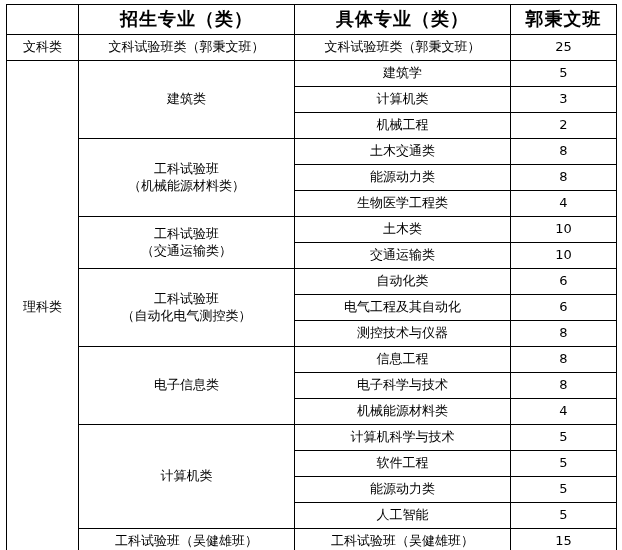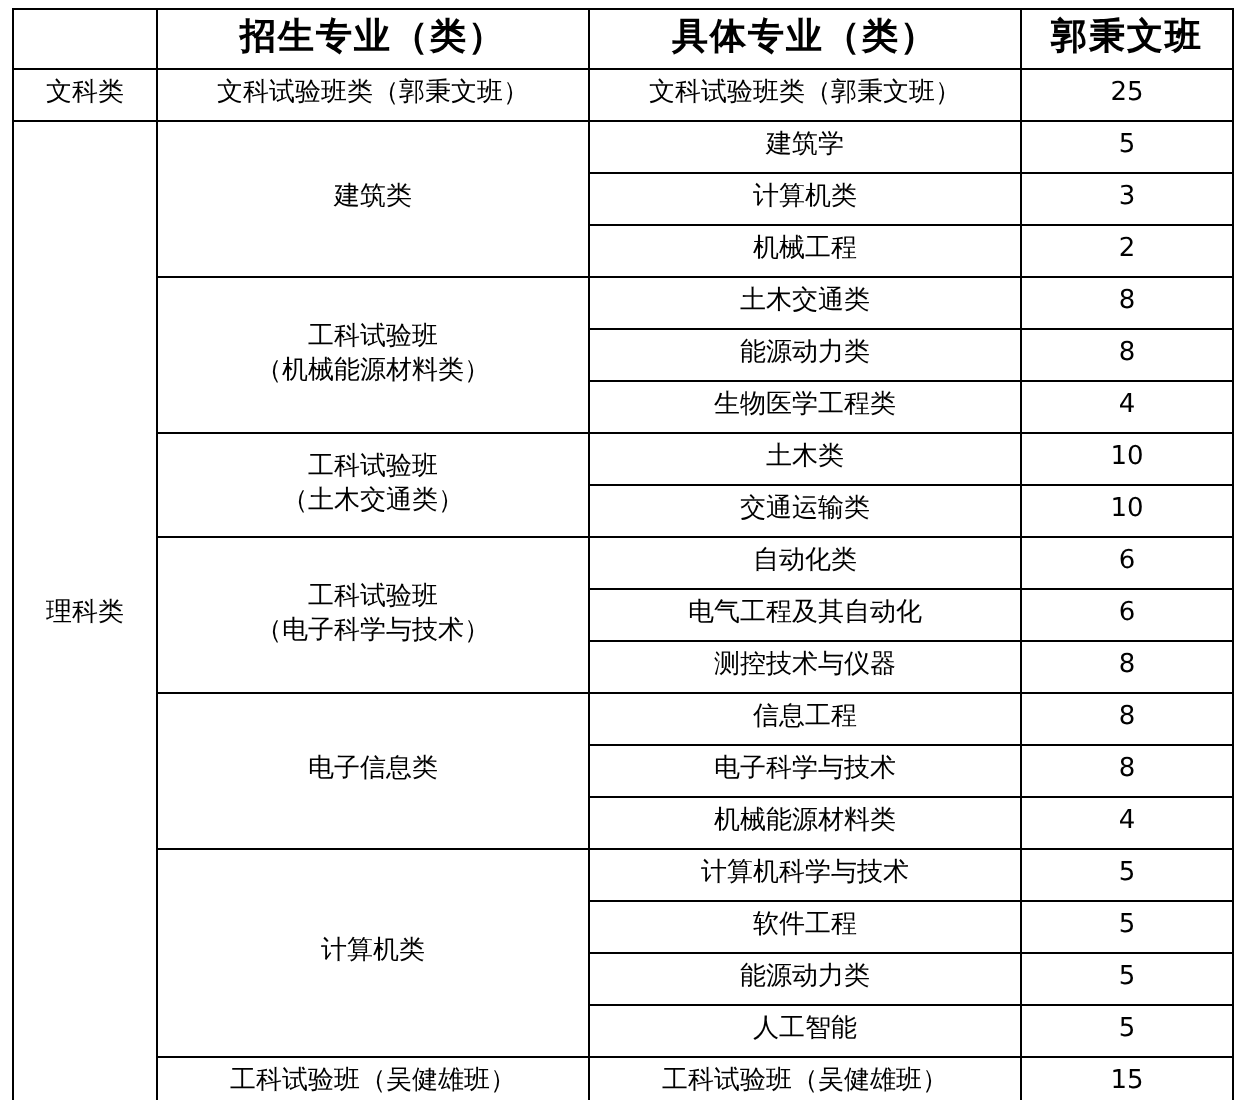--- a/index.html
+++ b/index.html
@@ -120,33 +120,33 @@
           <td>能源动力类</td>
           <td class="num-cell">8</td>
         </tr>
         <tr>
           <td>生物医学工程类</td>
           <td class="num-cell">4</td>
         </tr>
         <tr>
           <td class="major-cell" rowspan="2">
             <span class="l2">工科试验班</span>
-            <span class="l2">（土木交通类）</span>
+            <span class="l2">（交通运输类）</span>
           </td>
           <td>土木类</td>
           <td class="num-cell">10</td>
         </tr>
         <tr>
           <td>交通运输类</td>
           <td class="num-cell">10</td>
         </tr>
         <tr>
           <td class="major-cell" rowspan="3">
             <span class="l2">工科试验班</span>
-            <span class="l2">（电子科学与技术）</span>
+            <span class="l2">（自动化电气测控类）</span>
           </td>
           <td>自动化类</td>
           <td class="num-cell">6</td>
         </tr>
         <tr>
           <td>电气工程及其自动化</td>
           <td class="num-cell">6</td>
         </tr>
         <tr>
           <td>测控技术与仪器</td>

